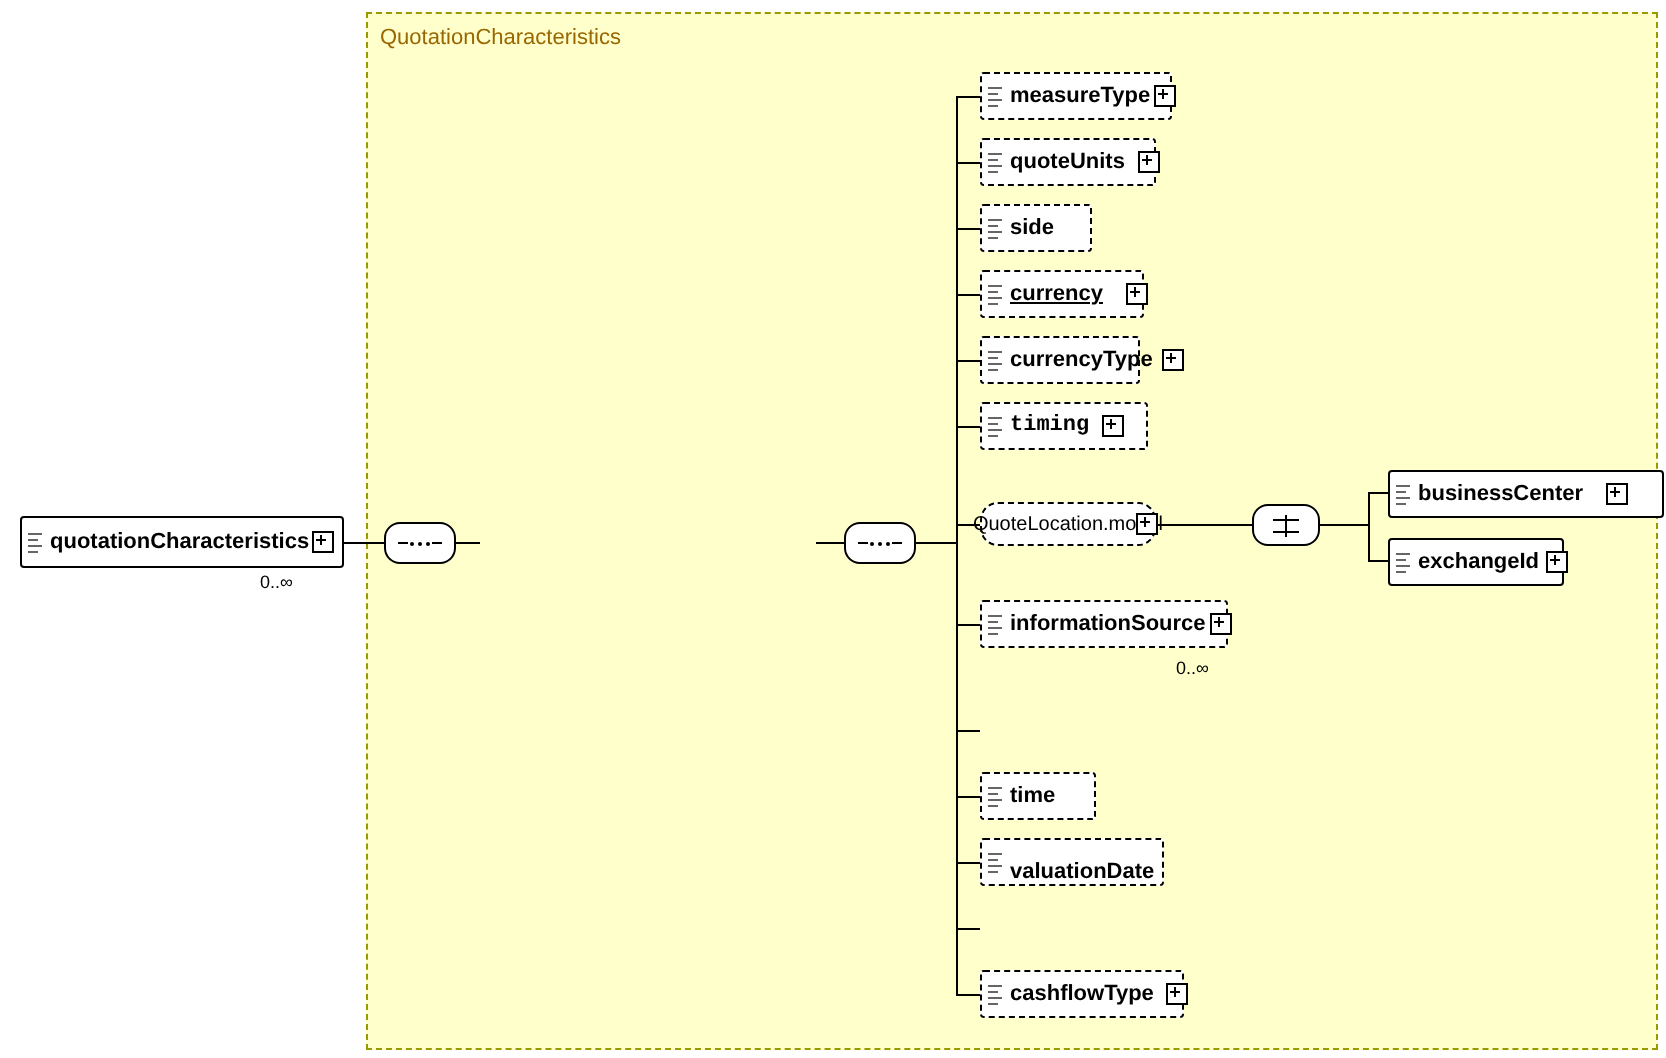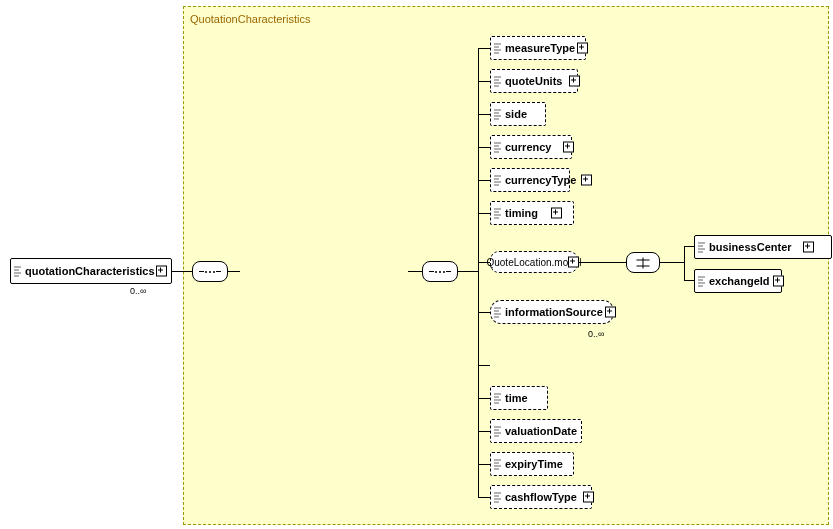--- a/index.html
+++ b/index.html
@@ -179,21 +179,21 @@
   <div class="elem opt bold" style="left:490px;top:102px;width:56px;height:24px;">
     <span class="glyph">
         <i></i>
         <i></i>
         <i></i>
         <i></i>
       </span>
     <span class="lbl">side</span>
   </div>
 
-  <div class="elem opt bold" style="left:490px;top:135px;width:82px;height:24px;">
+  <div class="elem opt bold" style="left:490px;top:135px;width:82px;height:24px;text-decoration:underline;">
     <span class="glyph">
         <i></i>
         <i></i>
         <i></i>
         <i></i>
       </span>
     <span class="lbl">currency</span>
     <span class="plus" style="left:72px;"></span>
   </div>
 
@@ -201,37 +201,37 @@
     <span class="glyph">
         <i></i>
         <i></i>
         <i></i>
         <i></i>
       </span>
     <span class="lbl">currencyType</span>
     <span class="plus" style="left:90px;"></span>
   </div>
 
-  <div class="elem opt bold" style="left:490px;top:201px;width:84px;height:24px;">
+  <div class="elem opt bold" style="left:490px;top:201px;width:84px;height:24px;font-family:Liberation Mono, monospace;">
     <span class="glyph">
         <i></i>
         <i></i>
         <i></i>
         <i></i>
       </span>
     <span class="lbl">timing</span>
     <span class="plus" style="left:60px;"></span>
   </div>
 
   <div class="modelbox opt" style="left:490px;top:251px;width:88px;height:22px;">
     <span style="font-size:10px;">QuoteLocation.model</span>
   </div>
   <div class="plus" style="left:568px;top:262px;"></div>
 
-  <div class="elem opt bold" style="left:490px;top:300px;width:124px;height:24px;border-radius:11px;">
+  <div class="elem opt bold" style="left:490px;top:300px;width:124px;height:24px;">
     <span class="glyph">
         <i></i>
         <i></i>
         <i></i>
         <i></i>
       </span>
     <span class="lbl">informationSource</span>
     <span class="plus" style="left:114px;"></span>
   </div>
   <div class="occ" style="left:588px;top:329px;">0..∞</div>
@@ -240,39 +240,30 @@
   <div class="elem opt bold" style="left:490px;top:386px;width:58px;height:24px;">
     <span class="glyph">
         <i></i>
         <i></i>
         <i></i>
         <i></i>
       </span>
     <span class="lbl">time</span>
   </div>
 
-  <div class="elem opt bold" style="left:490px;top:419px;width:92px;height:24px;">
+  <div class="elem opt bold" style="left:490px;top:419px;width:92px;height:24px;align-items:flex-end;">
     <span class="glyph">
         <i></i>
         <i></i>
         <i></i>
         <i></i>
       </span>
     <span class="lbl">valuationDate</span>
   </div>
 
-  <div class="elem opt bold" style="left:490px;top:452px;width:84px;height:24px;">
-    <span class="glyph">
-        <i></i>
-        <i></i>
-        <i></i>
-        <i></i>
-      </span>
-    <span class="lbl">expiryTime</span>
-  </div>
 
   <div class="elem opt bold" style="left:490px;top:485px;width:102px;height:24px;">
     <span class="glyph">
         <i></i>
         <i></i>
         <i></i>
         <i></i>
       </span>
     <span class="lbl">cashflowType</span>
     <span class="plus" style="left:92px;"></span>

